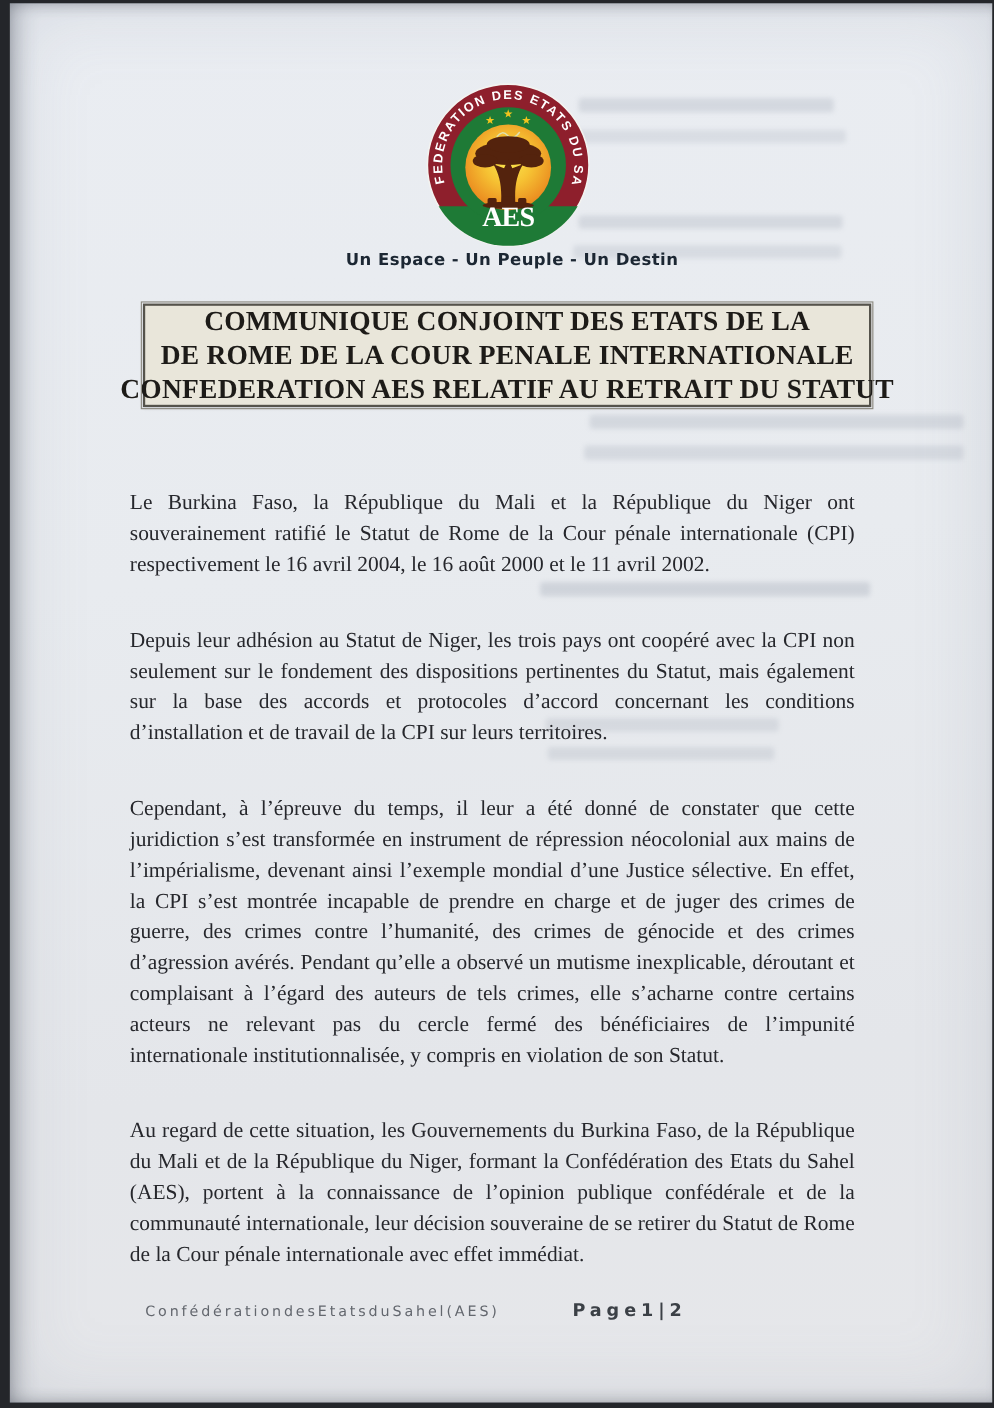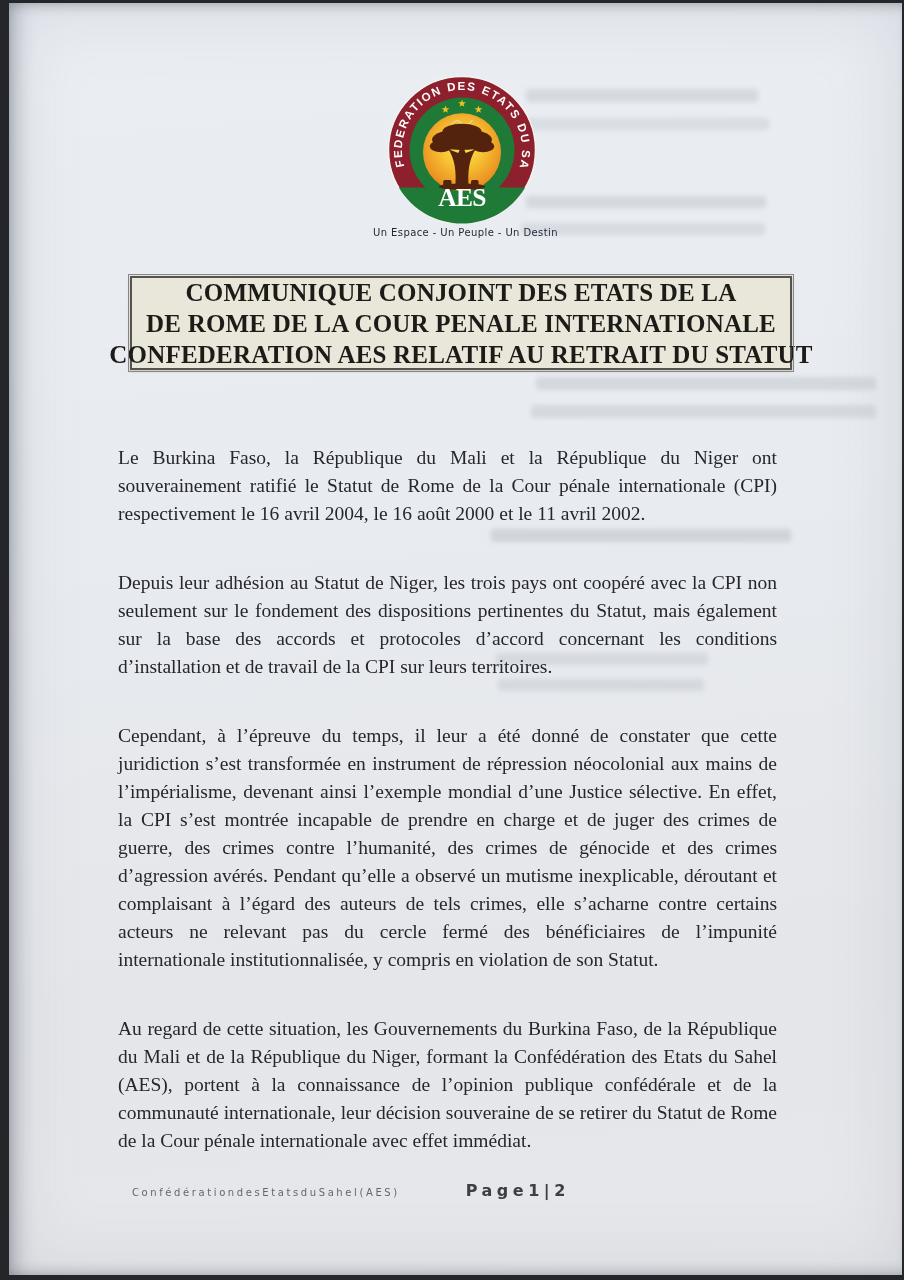--- a/index.html
+++ b/index.html
@@ -3,33 +3,33 @@
 <meta charset="utf-8">
 <style>
   html,body{margin:0;padding:0;width:904px;height:1280px;overflow:hidden;
     background:#24262a;font-family:"Liberation Serif",serif;}
   .page{position:absolute;top:3px;left:9px;right:2px;bottom:5px;
     background:linear-gradient(175deg,#eaedf2 0%,#e8ebef 40%,#e4e6ea 75%,#e6e7ea 100%);
     box-shadow:inset 0 0 70px rgba(130,140,158,.22), inset 14px 0 22px -12px rgba(40,45,55,.45),
                inset 0 10px 14px -10px rgba(40,45,55,.35), inset 0 -10px 14px -10px rgba(40,45,55,.3);}
   .logo-wrap{position:absolute;top:72px;left:0;right:0;display:flex;flex-direction:column;align-items:center;}
   .logo-wrap svg{margin-left:12px;}
-  .tagline{margin-top:2px;margin-left:20px;font-family:"DejaVu Sans",sans-serif;font-size:10px;
-    font-weight:normal;color:#1c2733;letter-spacing:.4px;}
+  .tagline{margin-top:2px;margin-left:20px;font-family:"DejaVu Sans",sans-serif;font-size:15px;
+    font-weight:bold;color:#1c2733;letter-spacing:.4px;}
   .title-box{position:absolute;left:121px;top:273px;width:662px;height:94px;box-sizing:border-box;
     background:#e9e6da;border:2px solid #55534b;outline:1px solid #8a887e;outline-offset:1px;
     display:flex;flex-direction:column;justify-content:center;align-items:center;
     box-shadow:0 1px 3px rgba(60,60,60,.25);}
   .title-line{font-family:"Liberation Serif",serif;font-weight:bold;font-size:25px;line-height:31px;
     color:#1d1b18;white-space:nowrap;letter-spacing:.2px;text-align:right;}
   .body-text{position:absolute;left:109px;top:441px;width:659px;}
   .body-text p{margin:0 0 41px 0;font-size:19.5px;line-height:28px;color:#26272c;
     text-align:justify;text-justify:inter-word;}
   .footer{position:absolute;left:123px;top:1178px;display:flex;align-items:baseline;}
-  .footer-doc{font-family:"DejaVu Sans",sans-serif;font-size:10px;color:#63676e;letter-spacing:2.6px;}
+  .footer-doc{font-family:"DejaVu Sans",sans-serif;font-size:13px;color:#63676e;letter-spacing:2.6px;}
   .footer-page{font-family:"DejaVu Sans",sans-serif;font-size:16px;font-weight:bold;color:#3b4046;
     letter-spacing:4.5px;margin-left:66px;}
   .ghost{position:absolute;background:#98a0ae;opacity:.26;filter:blur(2.5px);border-radius:3px;}
 </style>
 </head>
 <body>
 
 <div class="page">
 
   <div class="ghost" style="left:517px;top:86px;width:232px;height:13px;"></div>

